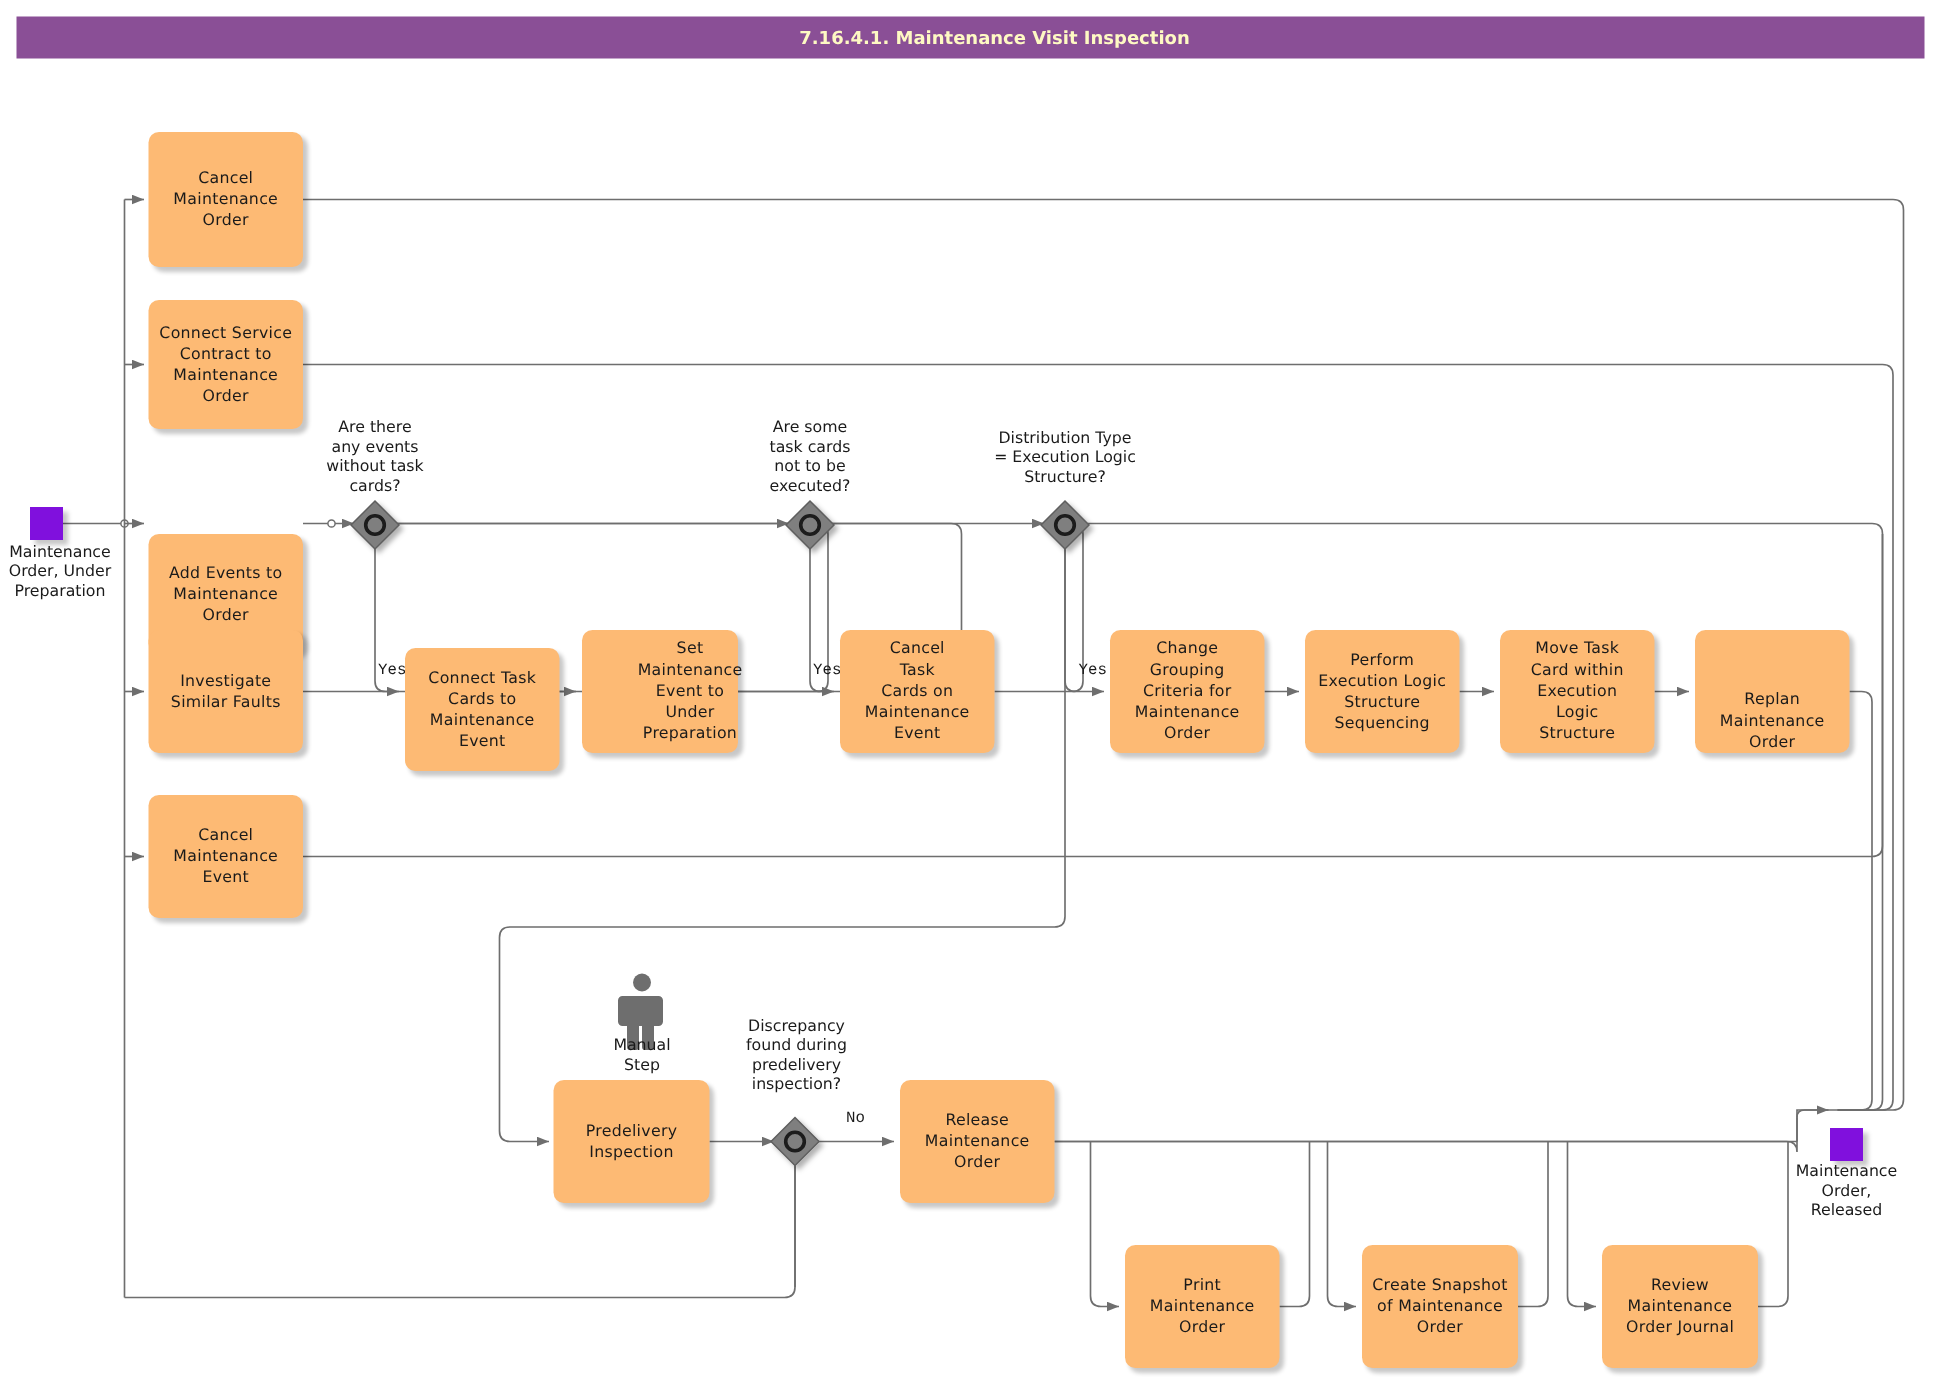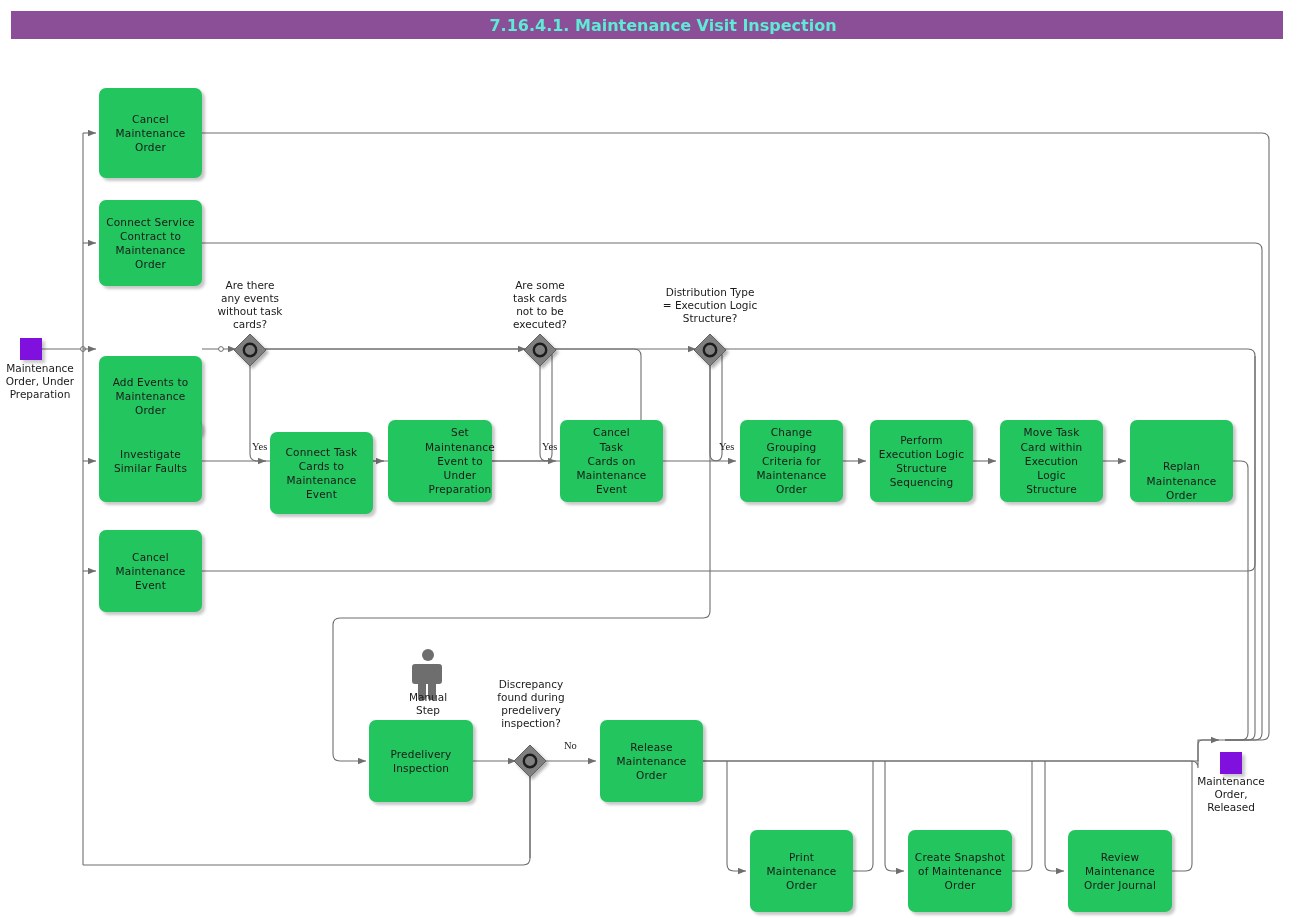--- a/index.html
+++ b/index.html
@@ -19,37 +19,37 @@
     left: 11px;
     top: 11px;
     width: 1272px;
     height: 28px;
     background: #8a4f96;
     display: flex;
     align-items: center;
     justify-content: center;
   }
   #title-bar .title-text {
-    color: #5eead4;
-    font-size: 16px;
+    color: #fef9c3;
+    font-size: 12px;
     font-weight: bold;
     font-family: "DejaVu Sans", sans-serif;
     letter-spacing: 0px;
     margin-left: 32px;
   }
   #canvas {
     position: absolute;
     left: 0;
     top: 0;
     width: 1294px;
     height: 920px;
   }
   .task-box {
     position: absolute;
-    background: #22c55e;
+    background: #fdba74;
     border-radius: 7px;
     box-shadow: 3px 3px 3px rgba(0,0,0,0.22);
     display: flex;
     align-items: center;
     justify-content: center;
     box-sizing: border-box;
   }
   .task-label {
     font-size: 10.5px;
     line-height: 14.2px;
@@ -82,21 +82,21 @@
     line-height: 13px;
     color: #1a1a1a;
     text-align: center;
     font-family: "DejaVu Sans", sans-serif;
     white-space: pre-line;
   }
   .flow-label {
     position: absolute;
     font-size: 10.5px;
     color: #1a1a1a;
-    font-family: Liberation Serif, serif;
+    font-family: Liberation Mono, monospace;
   }
   .manual-caption {
     position: absolute;
     font-size: 10.5px;
     line-height: 13px;
     text-align: center;
     color: #1a1a1a;
     font-family: "DejaVu Sans", sans-serif;
     white-space: pre-line;
   }

